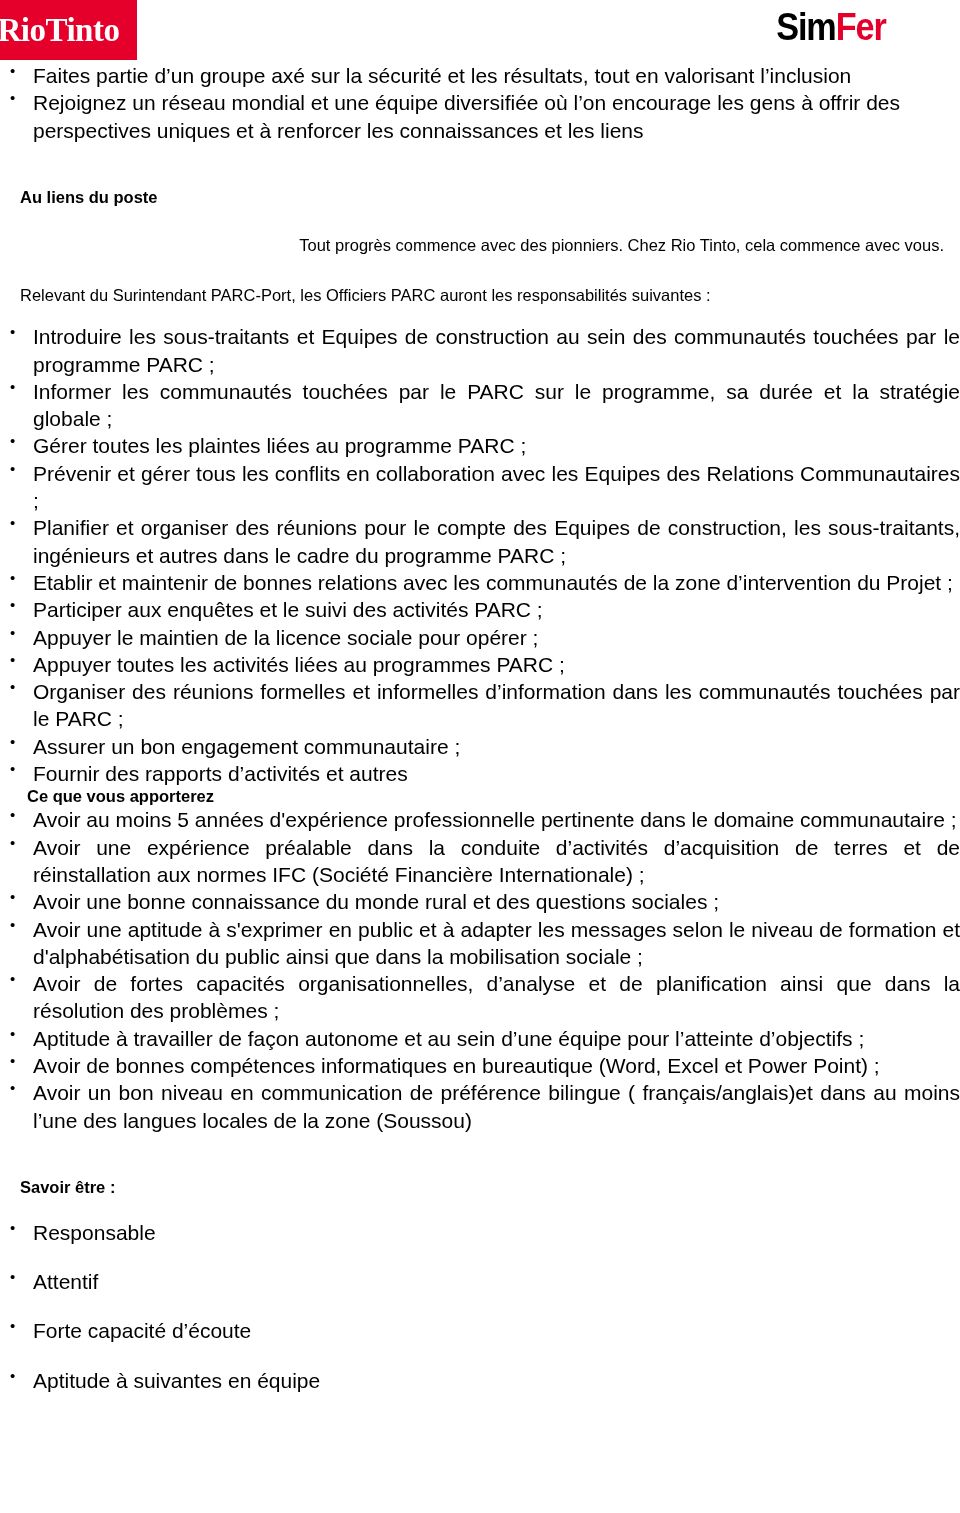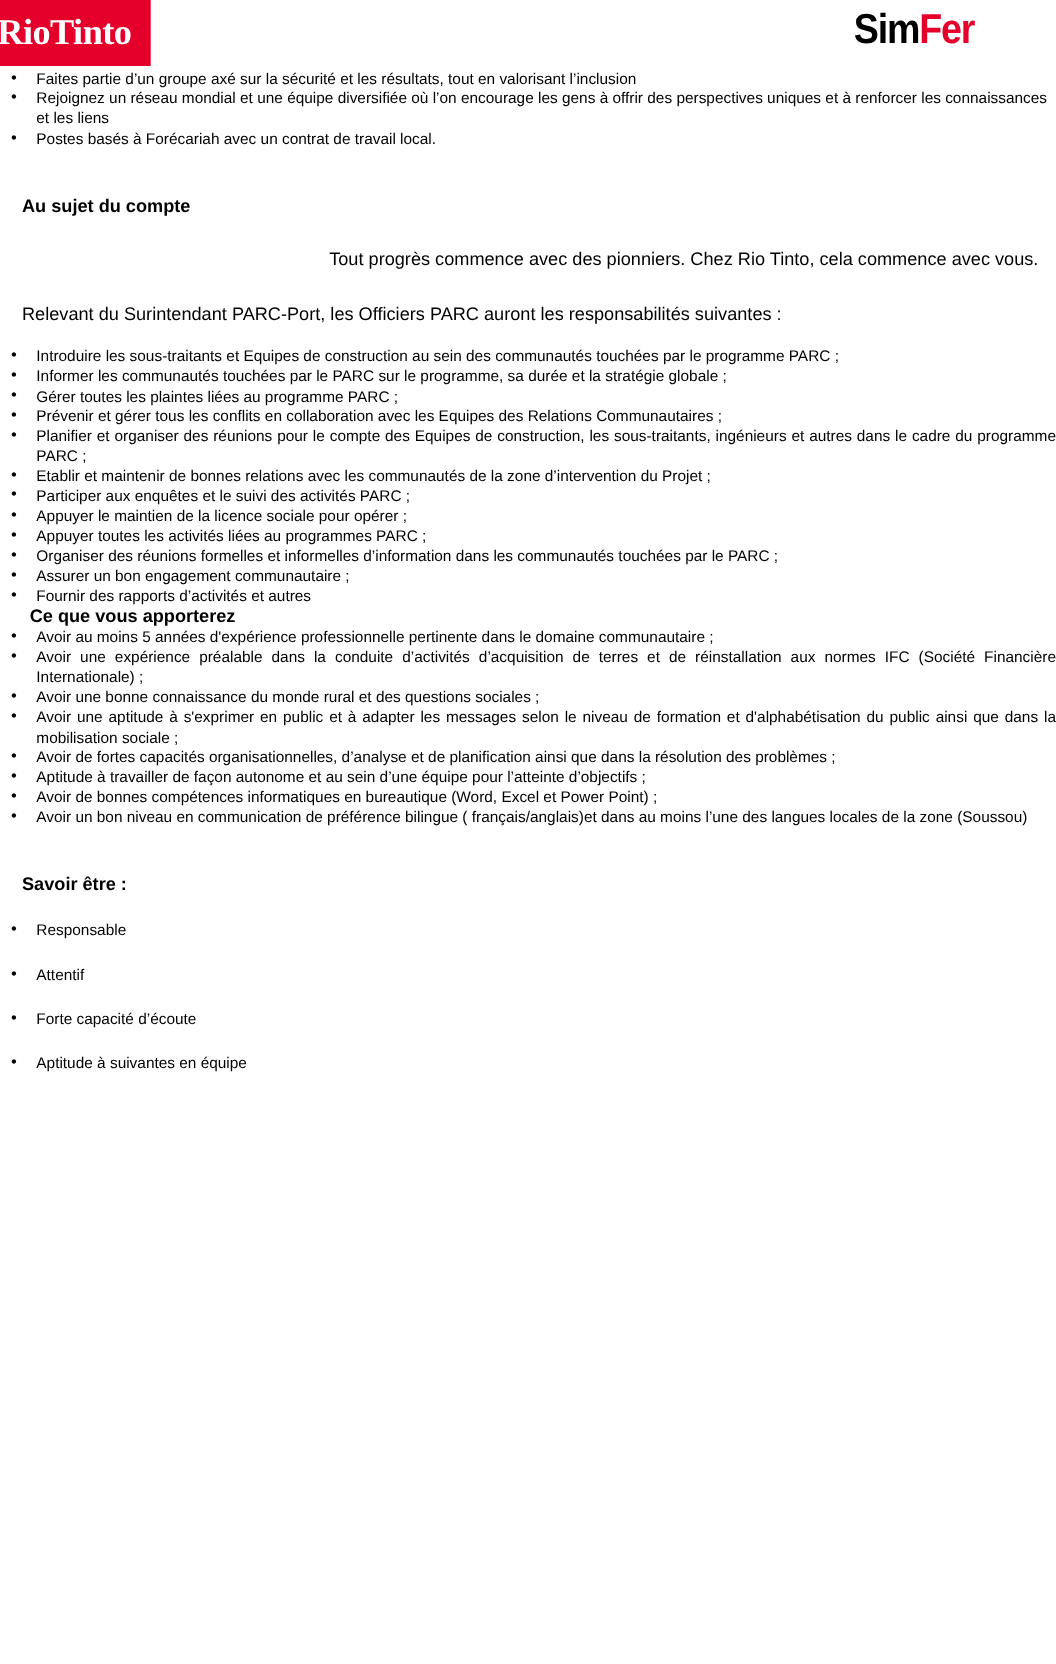--- a/index.html
+++ b/index.html
@@ -77,21 +77,21 @@
   }
 
   ul.bullets {
     list-style: none;
     margin: 0;
     padding: 0;
   }
   ul.bullets > li {
     position: relative;
     padding-left: 33px;
-    font-size: 14px;
+    font-size: 21px;
     line-height: 1.30;
   }
   ul.bullets > li::before {
     content: "\2022";
     position: absolute;
     left: 10px;
     top: -1px;
     font-size: 15px;
     line-height: 1.30;
   }
@@ -175,24 +175,23 @@
     <span class="sf-sim">Sim</span><span class="sf-fer">Fer</span>
   </div>
 </div>
 
 <div class="doc">
 
 
   <ul class="bullets intro-list">
     <li>Faites partie d’un groupe axé sur la sécurité et les résultats, tout en valorisant l’inclusion</li>
     <li>Rejoignez un réseau mondial et une équipe diversifiée où l’on encourage les gens à offrir des perspectives uniques et à renforcer les connaissances et les liens</li>
-    <li>Postes basés à Forécariah avec un contrat de travail local.</li>
-  </ul>
-
-  <h2 class="section-heading h-about">Au sujet du compte</h2>
+  </ul>
+
+  <h2 class="section-heading h-about">Au liens du poste</h2>
 
   <p class="para p1">Tout progrès commence avec des pionniers. Chez Rio Tinto, cela commence avec vous.</p>
   <p class="para p2">Relevant du Surintendant PARC-Port, les Officiers PARC auront les responsabilités suivantes :</p>
 
   <ul class="bullets resp-list">
     <li>Introduire les sous-traitants et Equipes de construction au sein des communautés touchées par le programme PARC ;</li>
     <li>Informer les communautés touchées par le PARC sur le programme, sa durée et la stratégie globale ;</li>
     <li>Gérer toutes les plaintes liées au programme PARC ;</li>
     <li>Prévenir et gérer tous les conflits en collaboration avec les Equipes des Relations Communautaires ;</li>
     <li>Planifier et organiser des réunions pour le compte des Equipes de construction, les sous-traitants, ingénieurs et autres dans le cadre du programme PARC ;</li>

